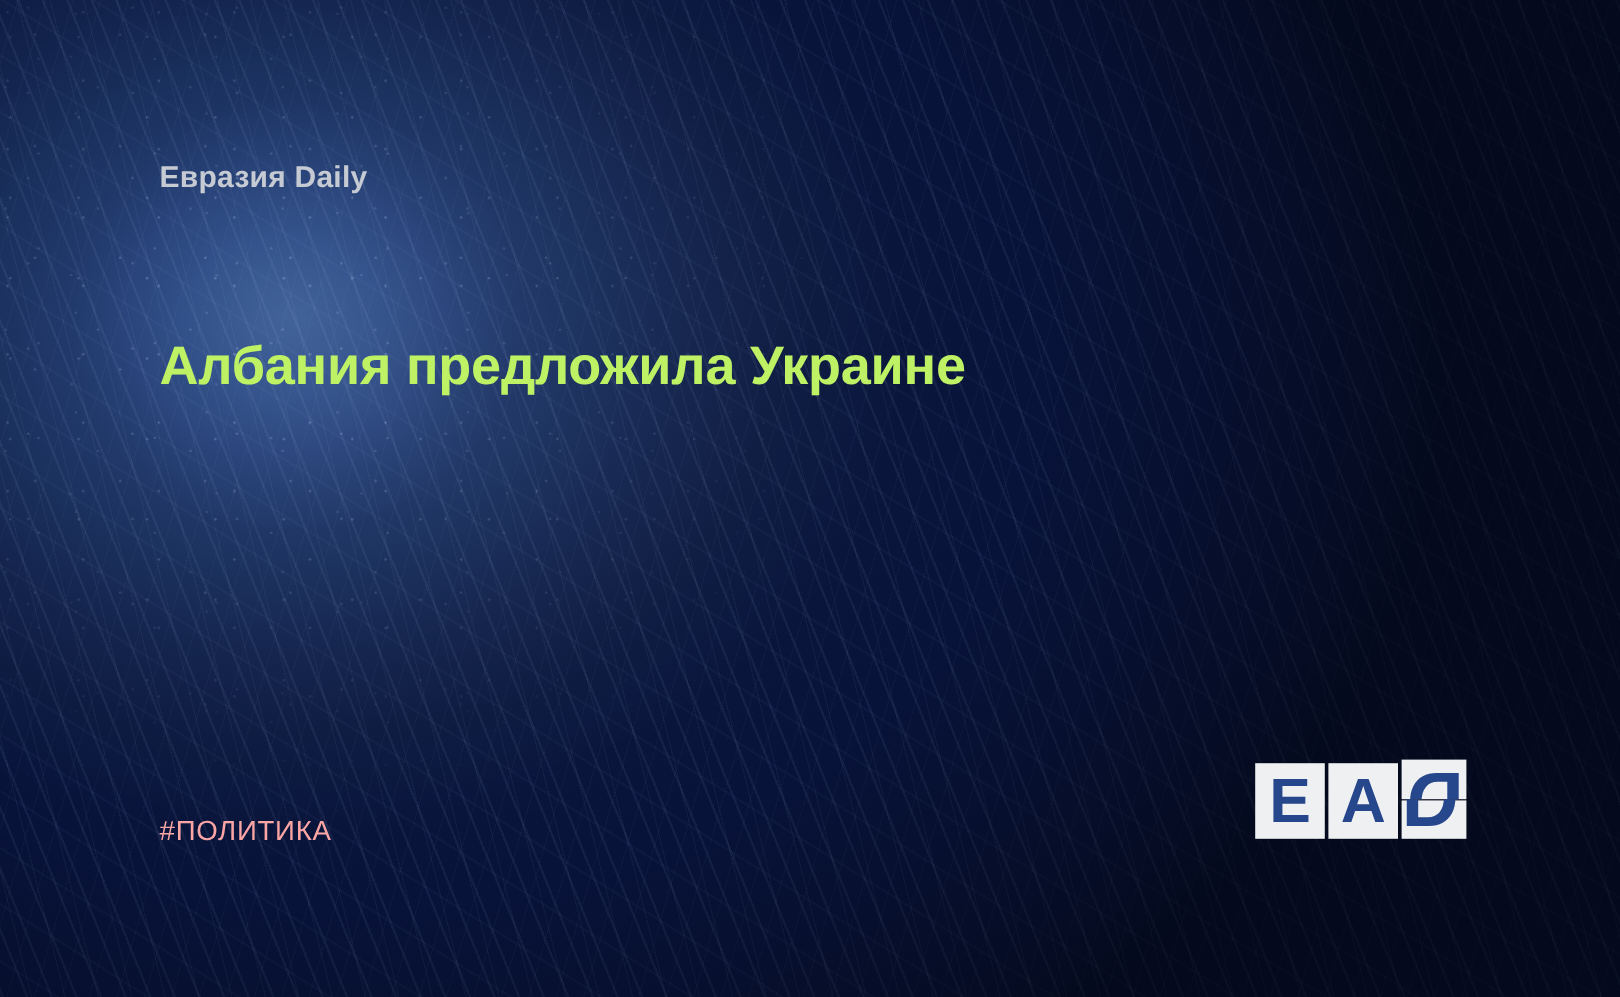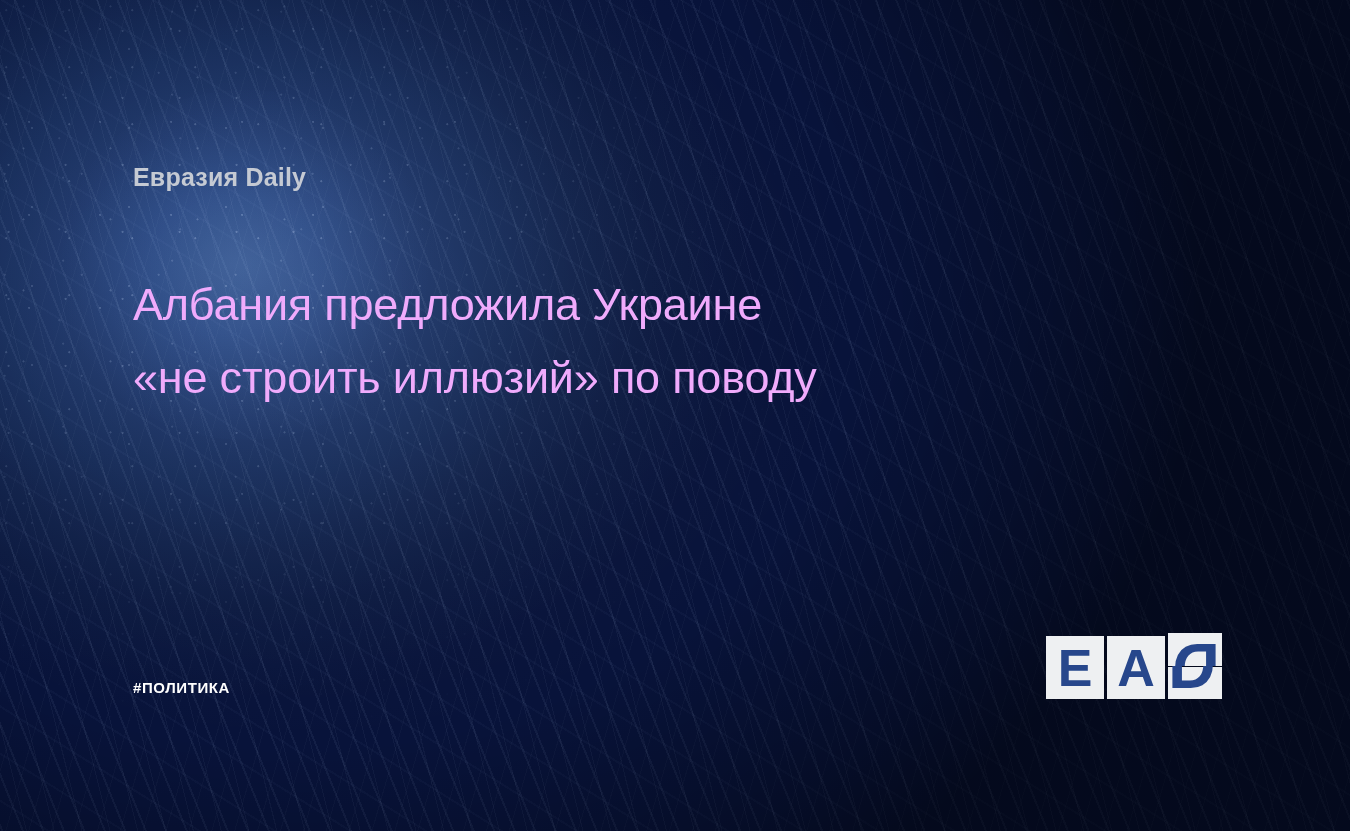--- a/index.html
+++ b/index.html
@@ -135,47 +135,46 @@
 
   .brand {
     position: absolute;
     left: 133px;
     top: 134px;
     font-size: 25px;
     font-weight: bold;
     letter-spacing: 0.2px;
     color: #c5cad3;
     white-space: nowrap;
-    margin-top: 29px;
   }
 
   .headline {
     position: absolute;
     left: 133px;
     top: 268px;
     width: 900px;
     font-size: 45px;
-    font-weight: normal;
+    font-weight: bold;
     line-height: 73px;
-    color: #f0abfc;
+    color: #bef264;
     letter-spacing: -0.2px;
   }
   .headline .hl-line {
     display: block;
     white-space: nowrap;
   }
 
   .tag {
     position: absolute;
     left: 133px;
     top: 679px;
-    font-size: 15px;
-    font-weight: bold;
+    font-size: 23px;
+    font-weight: normal;
     letter-spacing: 0.6px;
-    color: #ffffff;
+    color: #fca5a5;
     white-space: nowrap;
   }
 
   
   .logo {
     position: absolute;
     left: 1046px;
     top: 633px;
     width: 176px;
     height: 66px;
@@ -245,21 +244,20 @@
   <div class="streaks s4"></div>
   <div class="speckle"></div>
   <div class="bg-vignette"></div>
 
   <div class="content">
 
     <div class="brand">Евразия Daily</div>
 
     <div class="headline">
       <span class="hl-line">Албания предложила Украине</span>
-      <span class="hl-line">«не строить иллюзий» по поводу</span>
     </div>
 
     <div class="tag">#ПОЛИТИКА</div>
 
     <div class="logo">
       <div class="tile tile-e"></div>
       <div class="tile tile-a"></div>
       <div class="tile tile-d1"></div>
       <div class="tile tile-d2"></div>
 

